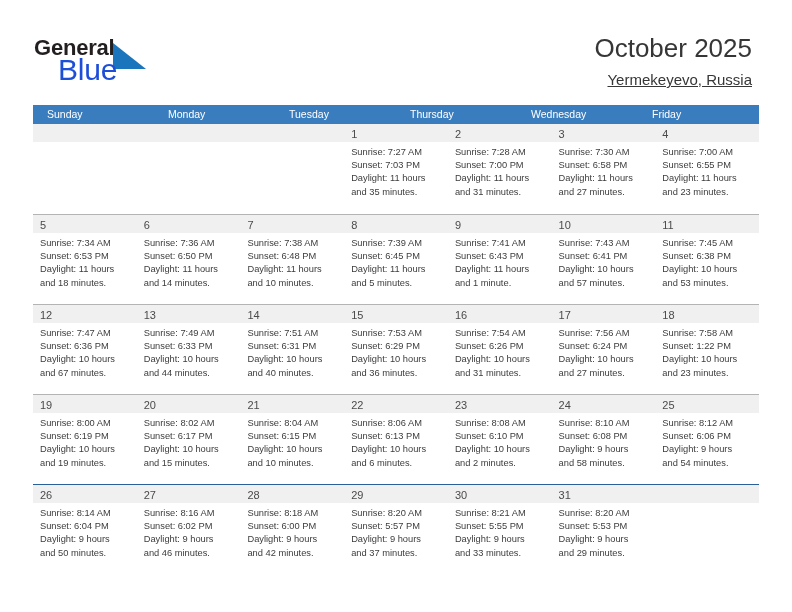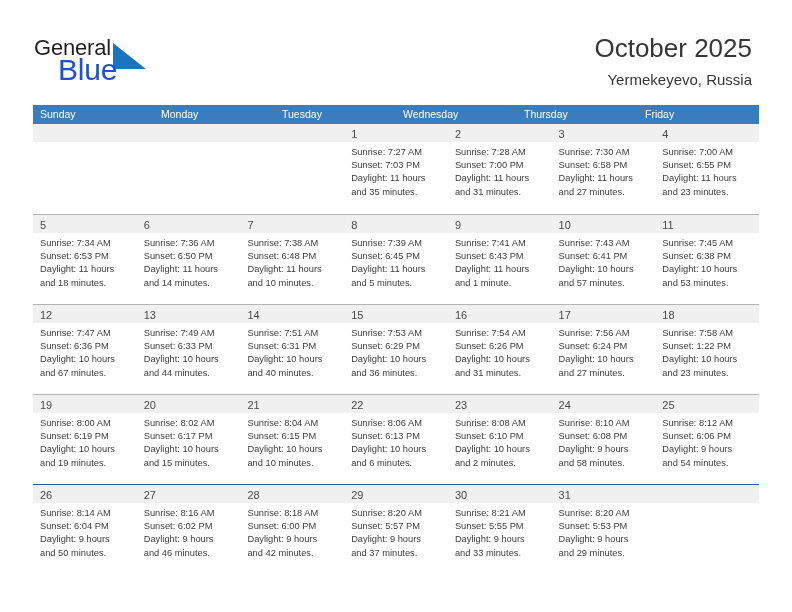--- a/index.html
+++ b/index.html
@@ -33,20 +33,21 @@
     height: 52px;
   }
   .brand-general {
     position: absolute;
     left: 0;
     top: 0;
     font-size: 22px;
     color: #231f20;
     letter-spacing: -0.2px;
     line-height: 24px;
+    font-weight: bold;
   }
   .brand-blue {
     position: absolute;
     left: 24px;
     top: 22px;
     font-size: 30px;
     color: #1d4ed8;
     letter-spacing: -0.2px;
     line-height: 24px;
   }
@@ -72,41 +73,42 @@
     margin: 0;
     white-space: nowrap;
   }
   .cal-subtitle {
     font-size: 15px;
     color: #363636;
     line-height: 22px;
     margin: 5px 0 0 0;
     font-weight: normal;
     white-space: nowrap;
+    text-decoration: underline;
   }
 
   
   .calendar {
     position: absolute;
     left: 33px;
     top: 105px;
     width: 726px;
   }
   .weekday-row {
     display: flex;
     width: 726px;
     height: 19px;
     background: #3a7dbf;
   }
   .weekday-cell {
     flex: 1 1 0;
     color: #ffffff;
     font-size: 10.5px;
     line-height: 19px;
-    padding-left: 7px;
+    padding-left: 14px;
     overflow: hidden;
     white-space: nowrap;
   }
 
   .week-row {
     display: flex;
     width: 726px;
     height: 90px;
     border-top: 1px solid #b4b4b4;
   }
@@ -164,22 +166,22 @@
       <h2 class="cal-subtitle">Yermekeyevo, Russia</h2>
     </div>
 
   </div>
 
   <div class="calendar">
     <div class="weekday-row" id="weekday-row">
         <div class="weekday-cell">Sunday</div>
         <div class="weekday-cell">Monday</div>
         <div class="weekday-cell">Tuesday</div>
+        <div class="weekday-cell">Thursday</div>
         <div class="weekday-cell">Wednesday</div>
-        <div class="weekday-cell">Thursday</div>
         <div class="weekday-cell">Friday</div>
       </div>
     <div id="weeks-container">
         <div class="week-row first">
           <div class="day-cell empty">
             <div class="daynum-strip"><span class="daynum"></span></div>
           </div>
           <div class="day-cell empty">
             <div class="daynum-strip"><span class="daynum"></span></div>
           </div>

